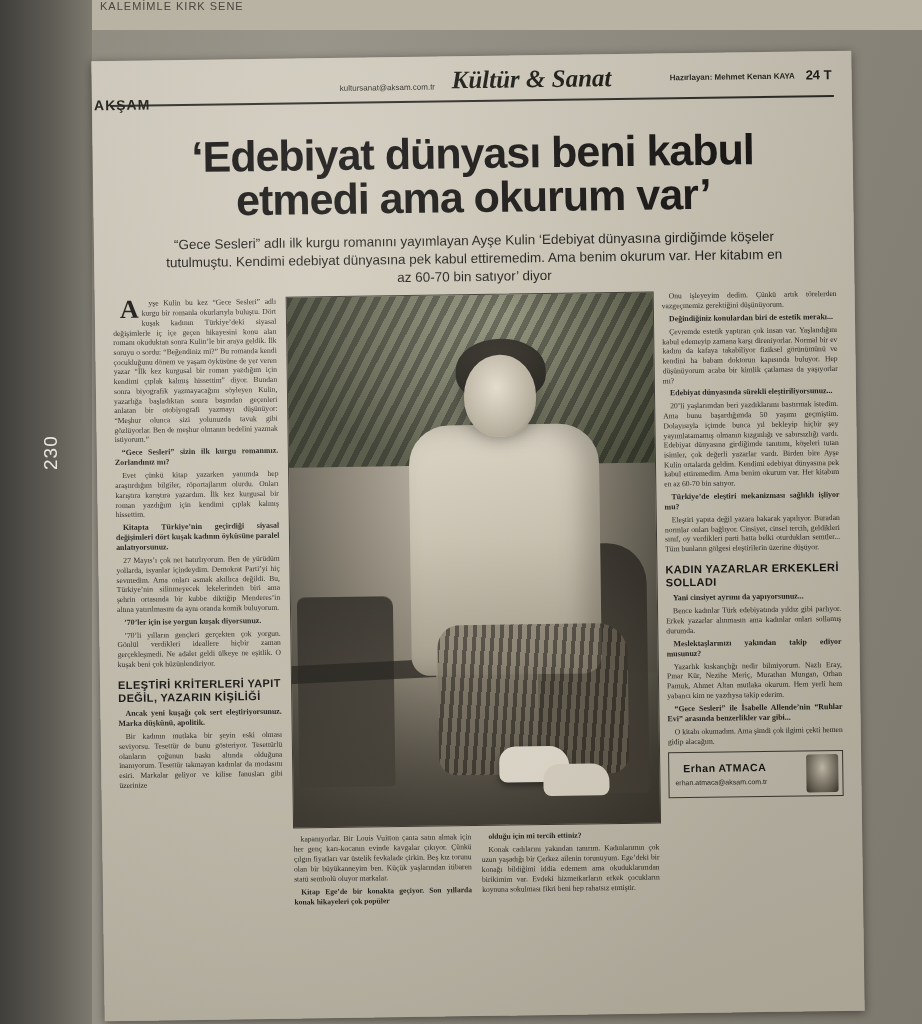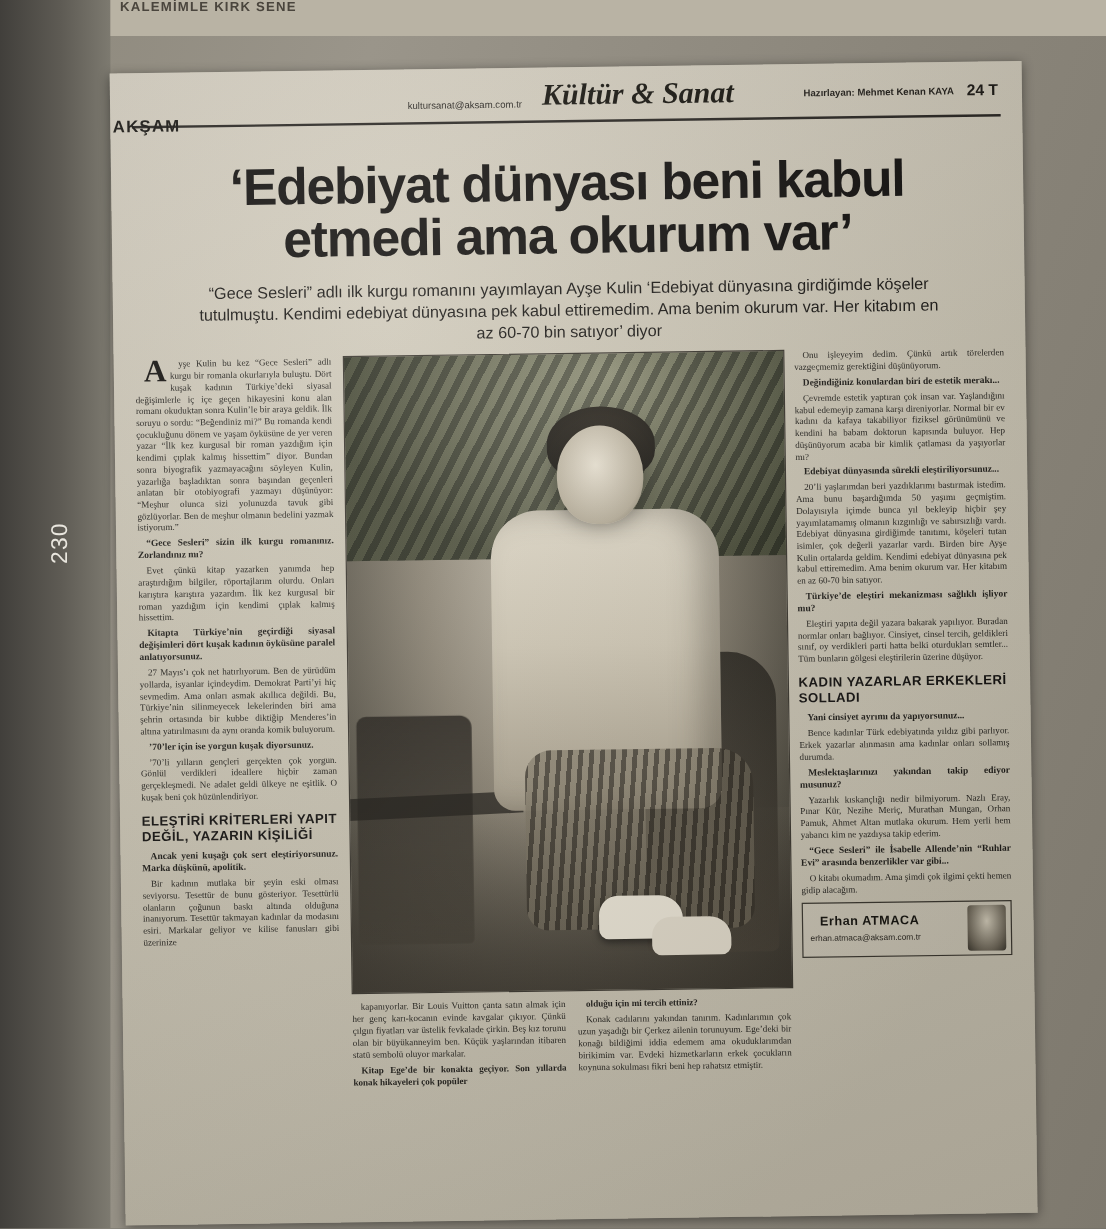--- a/index.html
+++ b/index.html
@@ -27,21 +27,20 @@
     position: absolute;
     left: 0; top: 0;
     width: 92px; height: 1024px;
     background: linear-gradient(90deg,#413f3b 0%,#5e5b54 55%,#7d7a70 100%);
   }
   
   #runhead {
     position: absolute;
     left: 92px; top: 0; right: 0; height: 30px;
     background: #b9b3a4;
-    font-weight: bold;
   }
   #runhead .txt {
     position: absolute;
     left: 8px; top: 0px;
     font-family: "Liberation Sans", sans-serif;
     font-size: 11px;
     letter-spacing: 1px;
     color: #4a453d;
     white-space: nowrap;
   }

